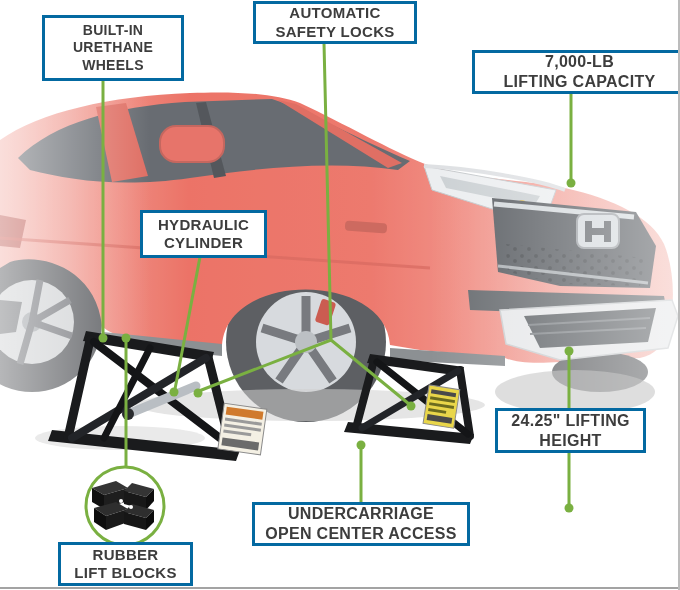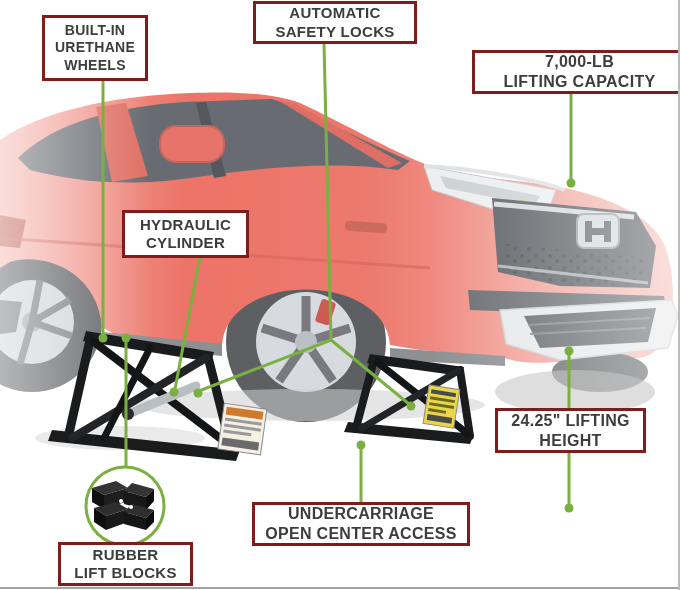--- a/index.html
+++ b/index.html
@@ -3,28 +3,28 @@
 <meta charset="utf-8">
 <style>
   html,body{margin:0;padding:0;background:#fff;}
   #stage{
     position:relative;width:680px;height:590px;background:#fff;overflow:hidden;
     font-family:"Liberation Sans", sans-serif;
   }
   #scene{position:absolute;left:0;top:0;}
   .callout{
     position:absolute;box-sizing:border-box;background:#fff;
-    border:3px solid #7f1d1d;color:#3d3d3d;font-weight:bold;
+    border:3px solid #0369a1;color:#3d3d3d;font-weight:bold;
     display:flex;align-items:center;justify-content:center;text-align:center;
     white-space:pre-line;letter-spacing:.3px;line-height:1.22;z-index:5;
   }
-  #co-urethane      {left:42px;  top:15px;  width:106px; height:66px; font-size:14px;}
+  #co-urethane      {left:42px;  top:15px;  width:142px; height:66px; font-size:14px;}
   #co-safety        {left:253px; top:1px;   width:164px; height:43px; font-size:15px;}
   #co-capacity      {left:472px; top:50px;  width:215px; height:44px; font-size:16px;}
-  #co-hydraulic     {left:122px; top:210px; width:127px; height:48px; font-size:15px;}
+  #co-hydraulic     {left:140px; top:210px; width:127px; height:48px; font-size:15px;}
   #co-height        {left:495px; top:408px; width:151px; height:45px; font-size:16px;}
   #co-undercarriage {left:252px; top:502px; width:218px; height:44px; font-size:16px;}
   #co-rubber        {left:58px;  top:542px; width:135px; height:44px; font-size:15px;}
   .edge-bottom{position:absolute;left:0;bottom:1px;width:680px;height:2px;background:#a3a3a3;z-index:8;}
   .edge-right{position:absolute;right:0;top:0;width:2px;height:590px;background:#bcbcbc;z-index:8;}
 </style>
 </head>
 <body>
 
 <div id="stage">

